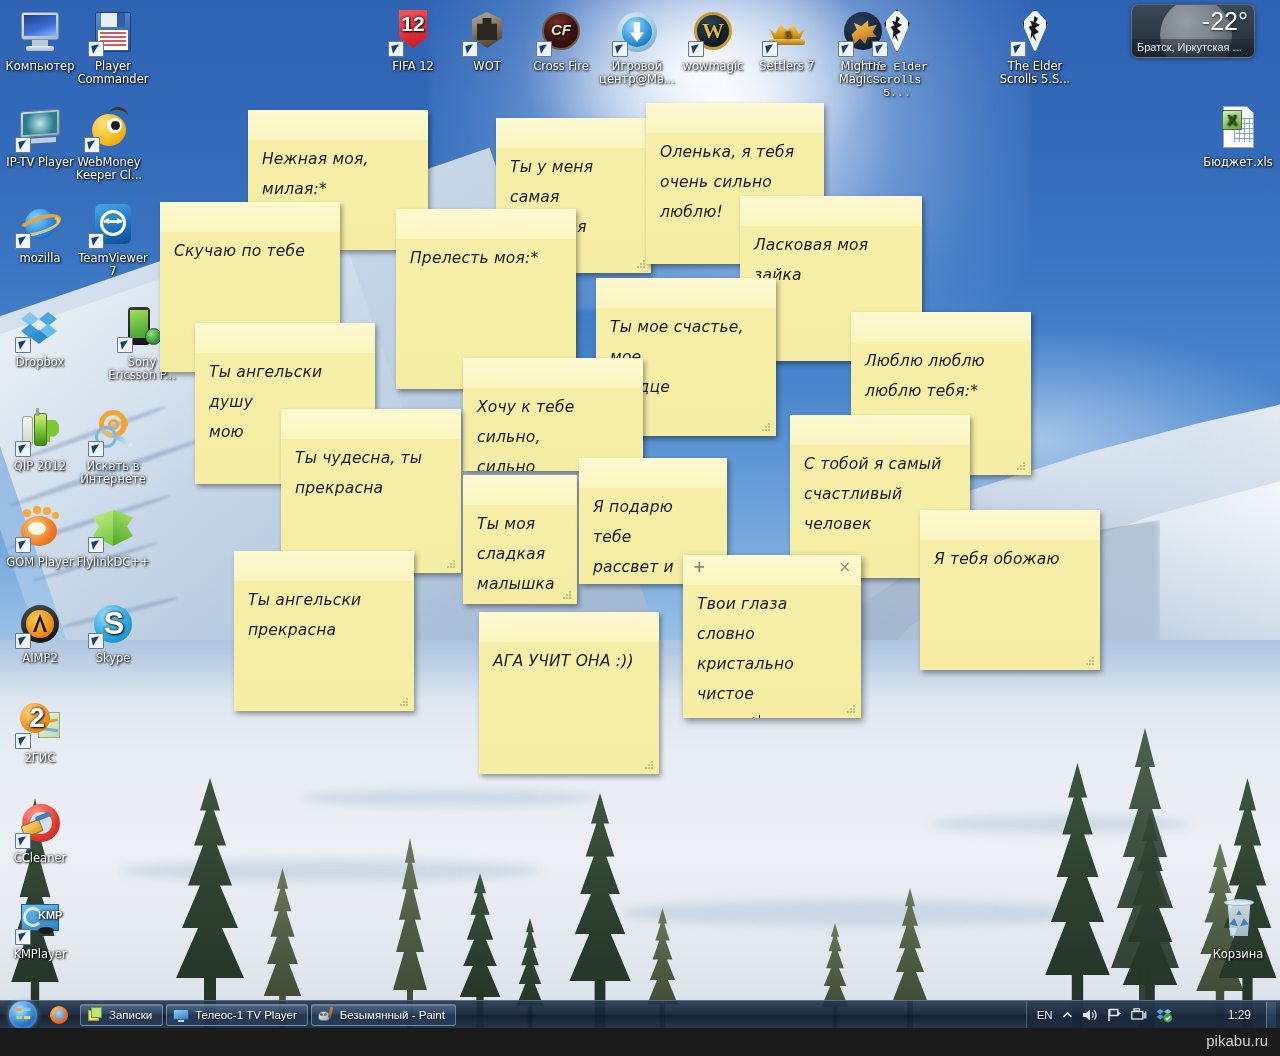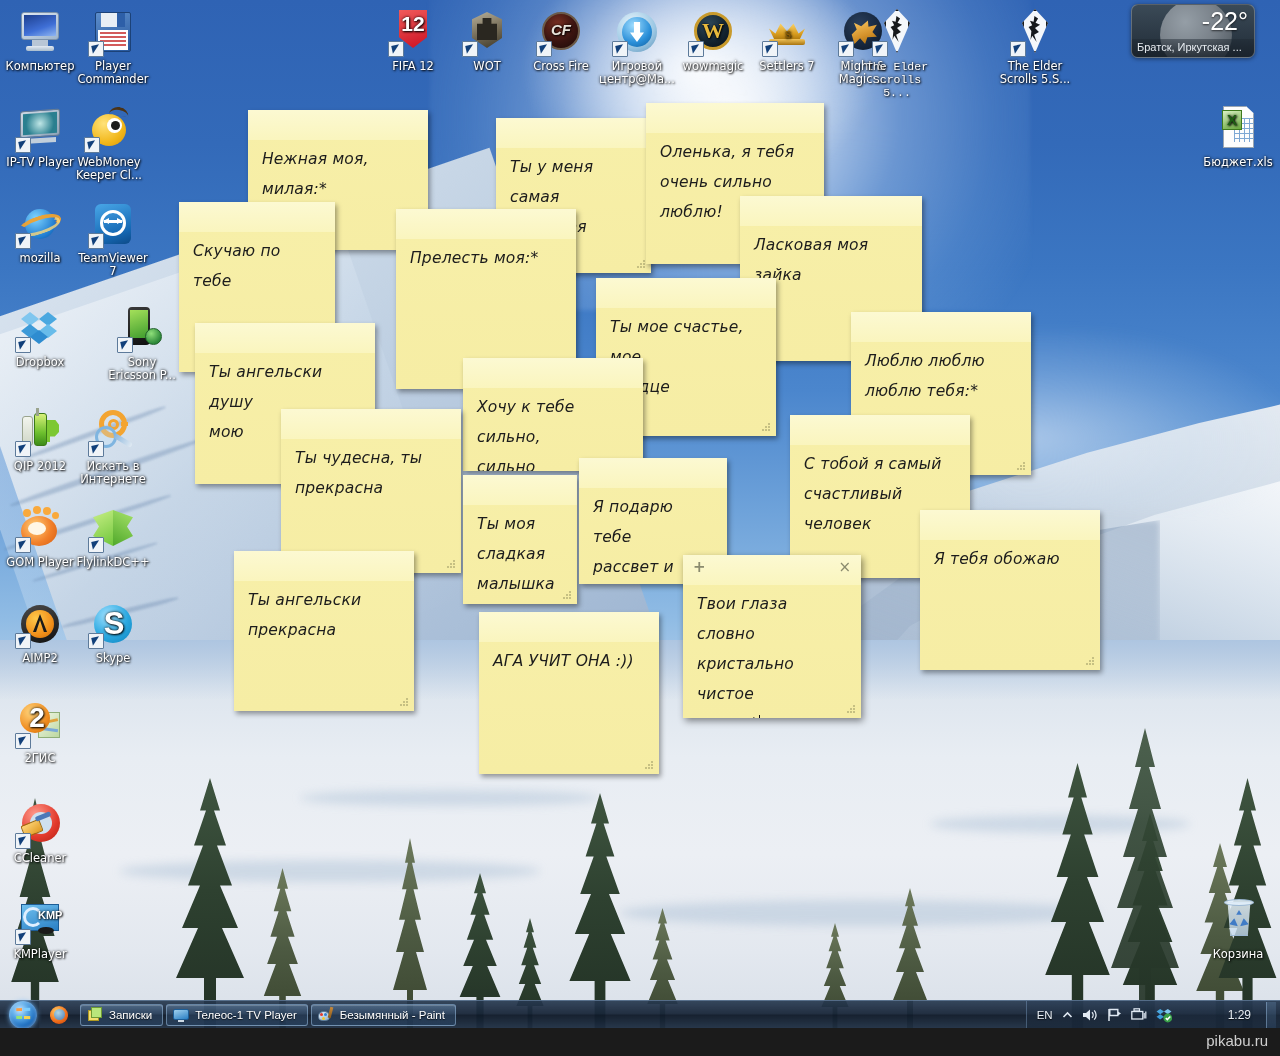--- a/index.html
+++ b/index.html
@@ -713,21 +713,21 @@
         <div class="hdr"></div>
         <div class="body">Ты у меня самая красивая</div>
         <div class="grip"></div>
       </div>
       <div class="note" style="left: 646px; top: 103px; width: 178px; height: 161px;">
         <div class="hdr"></div>
         <div class="body">Оленька, я тебя
 очень сильно люблю!</div>
         <div class="grip"></div>
       </div>
-      <div class="note" style="left: 179px; top: 202px; width: 156px; height: 170px; padding-left: 28px;">
+      <div class="note" style="left: 160px; top: 202px; width: 180px; height: 170px; padding-left: 28px;">
         <div class="hdr"></div>
         <div class="body">Скучаю по тебе</div>
         <div class="grip"></div>
       </div>
       <div class="note" style="left: 396px; top: 209px; width: 180px; height: 180px;">
         <div class="hdr"></div>
         <div class="body">Прелесть моя:*</div>
         <div class="grip"></div>
       </div>
       <div class="note" style="left: 740px; top: 196px; width: 182px; height: 165px;">

